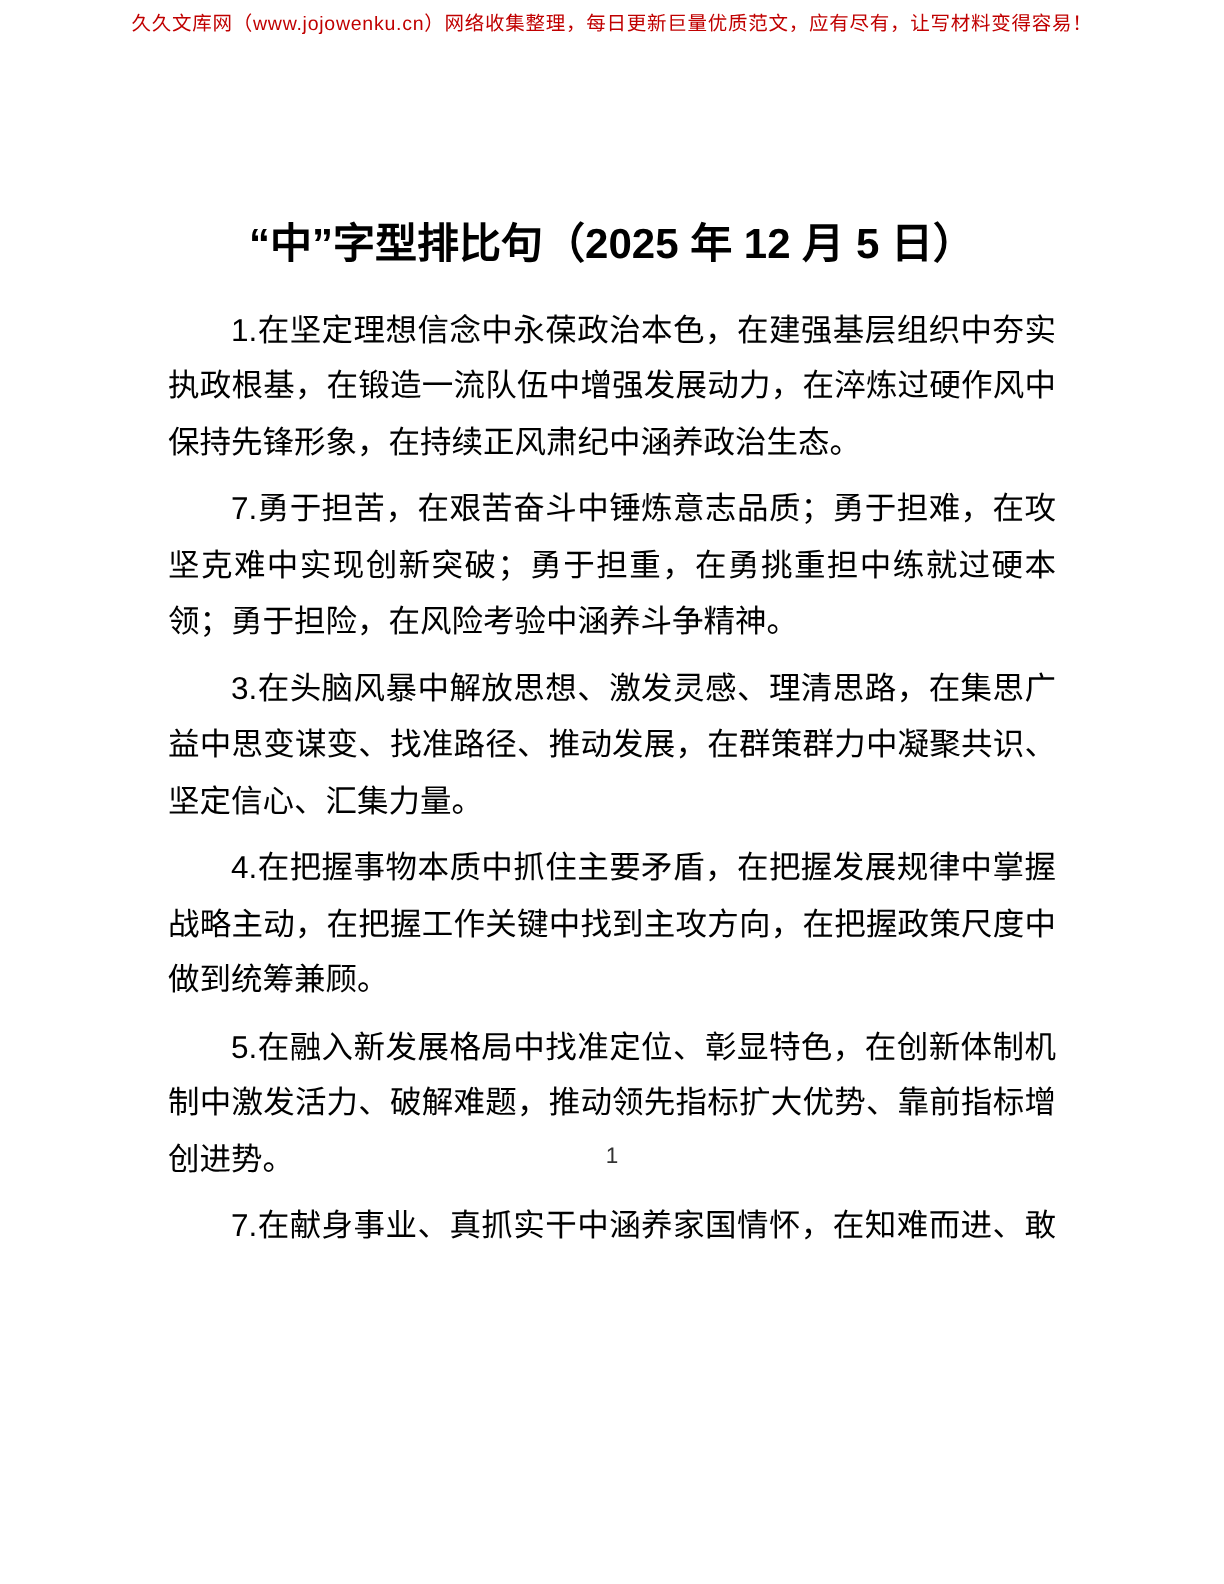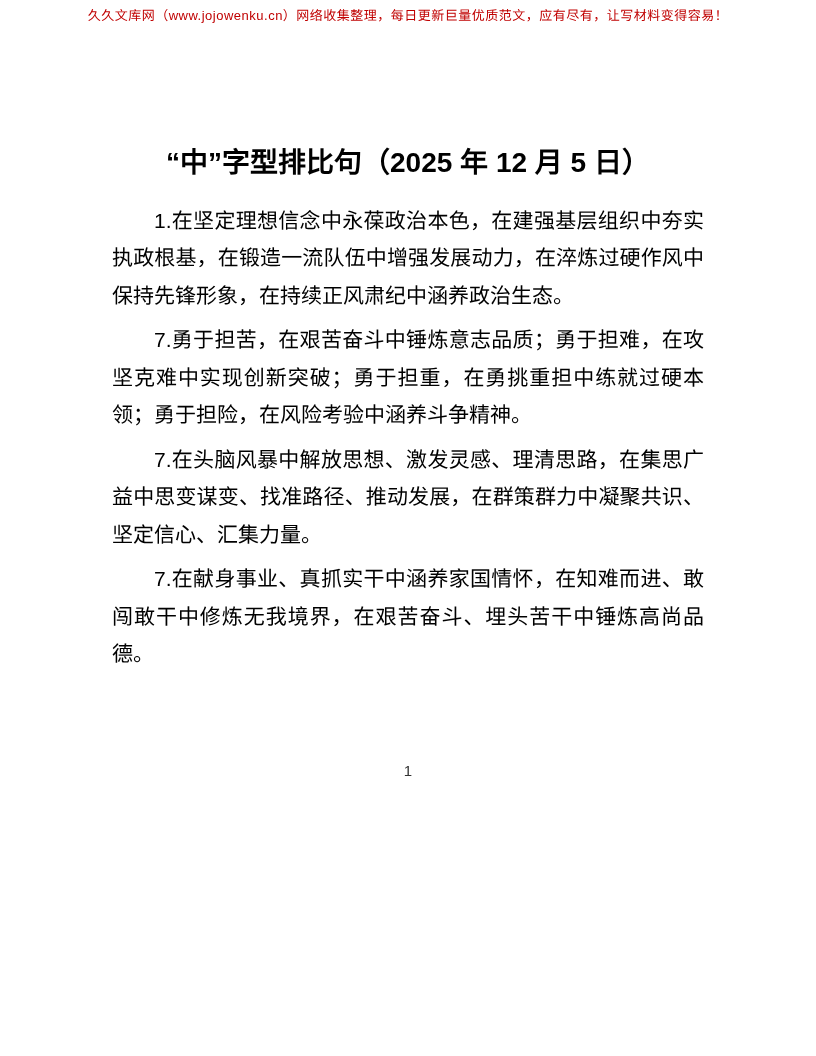--- a/index.html
+++ b/index.html
@@ -69,21 +69,23 @@
 
   <div class="doc-header">久久文库网（www.jojowenku.cn）网络收集整理，每日更新巨量优质范文，应有尽有，让写材料变得容易！</div>
 
   <div class="content">
 
     <h1 class="doc-title">“中”字型排比句（2025 年 12 月 5 日）</h1>
 
     <div class="paragraphs">
       <p>1.在坚定理想信念中永葆政治本色，在建强基层组织中夯实执政根基，在锻造一流队伍中增强发展动力，在淬炼过硬作风中保持先锋形象，在持续正风肃纪中涵养政治生态。</p>
       <p>7.勇于担苦，在艰苦奋斗中锤炼意志品质；勇于担难，在攻坚克难中实现创新突破；勇于担重，在勇挑重担中练就过硬本领；勇于担险，在风险考验中涵养斗争精神。</p>
-      <p>7.在头脑风暴中解放思想、激发灵感、理清思路，在集思广益中思变谋变、找准路径、推动发展，在群策群力中凝聚共识、坚定信心、汇集力量。</p>
+      <p>3.在头脑风暴中解放思想、激发灵感、理清思路，在集思广益中思变谋变、找准路径、推动发展，在群策群力中凝聚共识、坚定信心、汇集力量。</p>
+      <p>4.在把握事物本质中抓住主要矛盾，在把握发展规律中掌握战略主动，在把握工作关键中找到主攻方向，在把握政策尺度中做到统筹兼顾。</p>
+      <p>5.在融入新发展格局中找准定位、彰显特色，在创新体制机制中激发活力、破解难题，推动领先指标扩大优势、靠前指标增创进势。</p>
       <p>7.在献身事业、真抓实干中涵养家国情怀，在知难而进、敢闯敢干中修炼无我境界，在艰苦奋斗、埋头苦干中锤炼高尚品德。</p>
     </div>
 
   </div>
 
   <div class="page-number">1</div>
 
 </div>
 
 </body></html>

